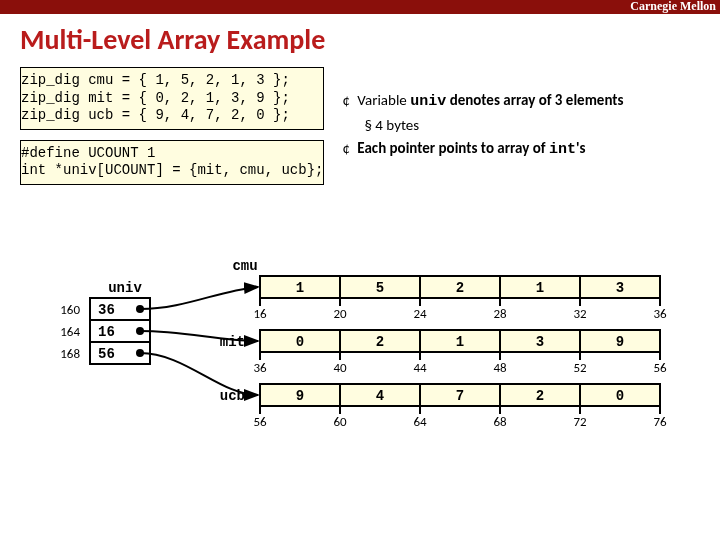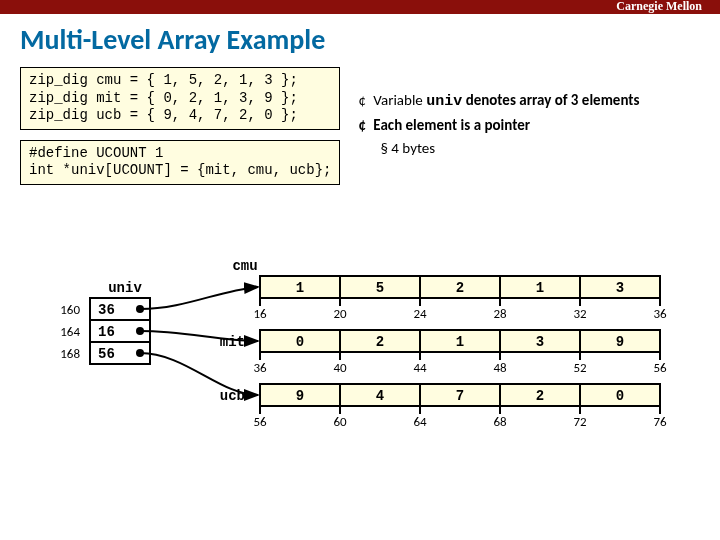--- a/index.html
+++ b/index.html
@@ -12,45 +12,45 @@
     position: relative;
     overflow: hidden;
   }
   .topbar {
     background: #8a0f0b;
     height: 14px;
     position: relative;
   }
   .univ-name {
     position: absolute;
-    right: 18px;
+    right: 4px;
     top: -1px;
     color: #fff;
     font-weight: bold;
     font-size: 12px;
     font-family: "Times New Roman", serif;
   }
   h1 {
     margin: 8px 0 10px 20px;
     font-size: 28px;
     font-weight: bold;
-    color: #0369a1;
+    color: #b91c1c;
   }
   .content {
     display: flex;
     padding: 0 12px 0 20px;
     gap: 18px;
     align-items: flex-start;
   }
   .codebox {
     border: 1px solid #000;
     background: #fffde0;
     font-family: "Courier New", monospace;
     font-size: 14px;
-    padding: 4px 8px;
+    padding: 4px 0;
     white-space: pre;
     line-height: 1.25;
     margin-bottom: 10px;
   }
   .bullets {
     font-size: 15px;
     line-height: 1.3;
     margin-top: 24px;
   }
   .b1 { margin: 0 0 4px 0; padding-left: 18px; text-indent: -18px; }
@@ -88,22 +88,24 @@
     <div class="codebox">zip_dig cmu = { 1, 5, 2, 1, 3 };
 zip_dig mit = { 0, 2, 1, 3, 9 };
 zip_dig ucb = { 9, 4, 7, 2, 0 };</div>
     <div class="codebox">#define UCOUNT 1
 int *univ[UCOUNT] = {mit, cmu, ucb};</div>
   </div>
   <div class="bullets">
     <div class="b1">
       <span>Variable </span><span class="mono">univ</span><span class="bold"> denotes array of 3 elements</span>
     </div>
-    <div class="b1 bold">Each element is a pointer</div>
     <div class="b2">4 bytes</div>
+    <div class="b1">
+      <span class="bold">Each pointer points to array of </span><span class="mono">int</span><span class="bold">'s</span>
+    </div>
   </div>
 </div>
 
 <svg class="diagram" viewBox="0 0 680 260">
 
   <text x="105" y="32" text-anchor="middle">univ</text>
   <g>
     <text class="addr" x="60" y="54" text-anchor="end">160</text>
     <rect class="ptrcell" x="70" y="38" width="60" height="22"></rect>
     <text x="78" y="54">36</text>

